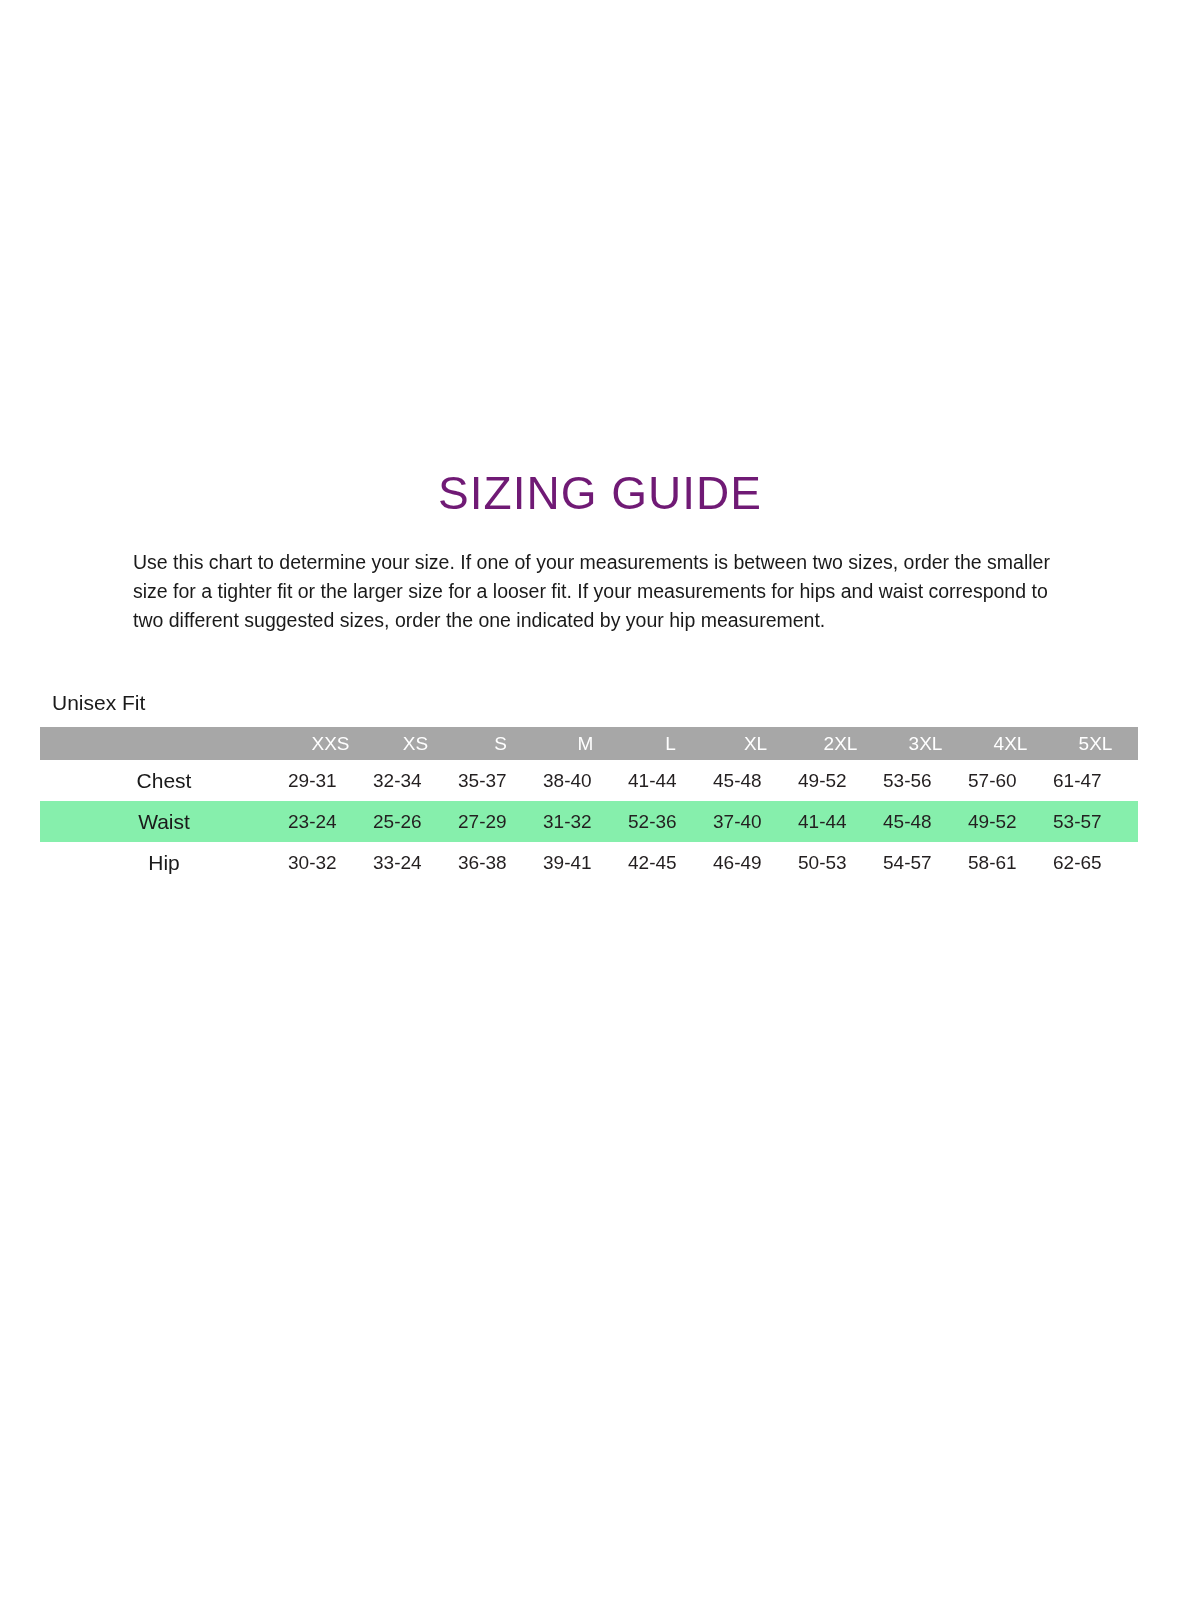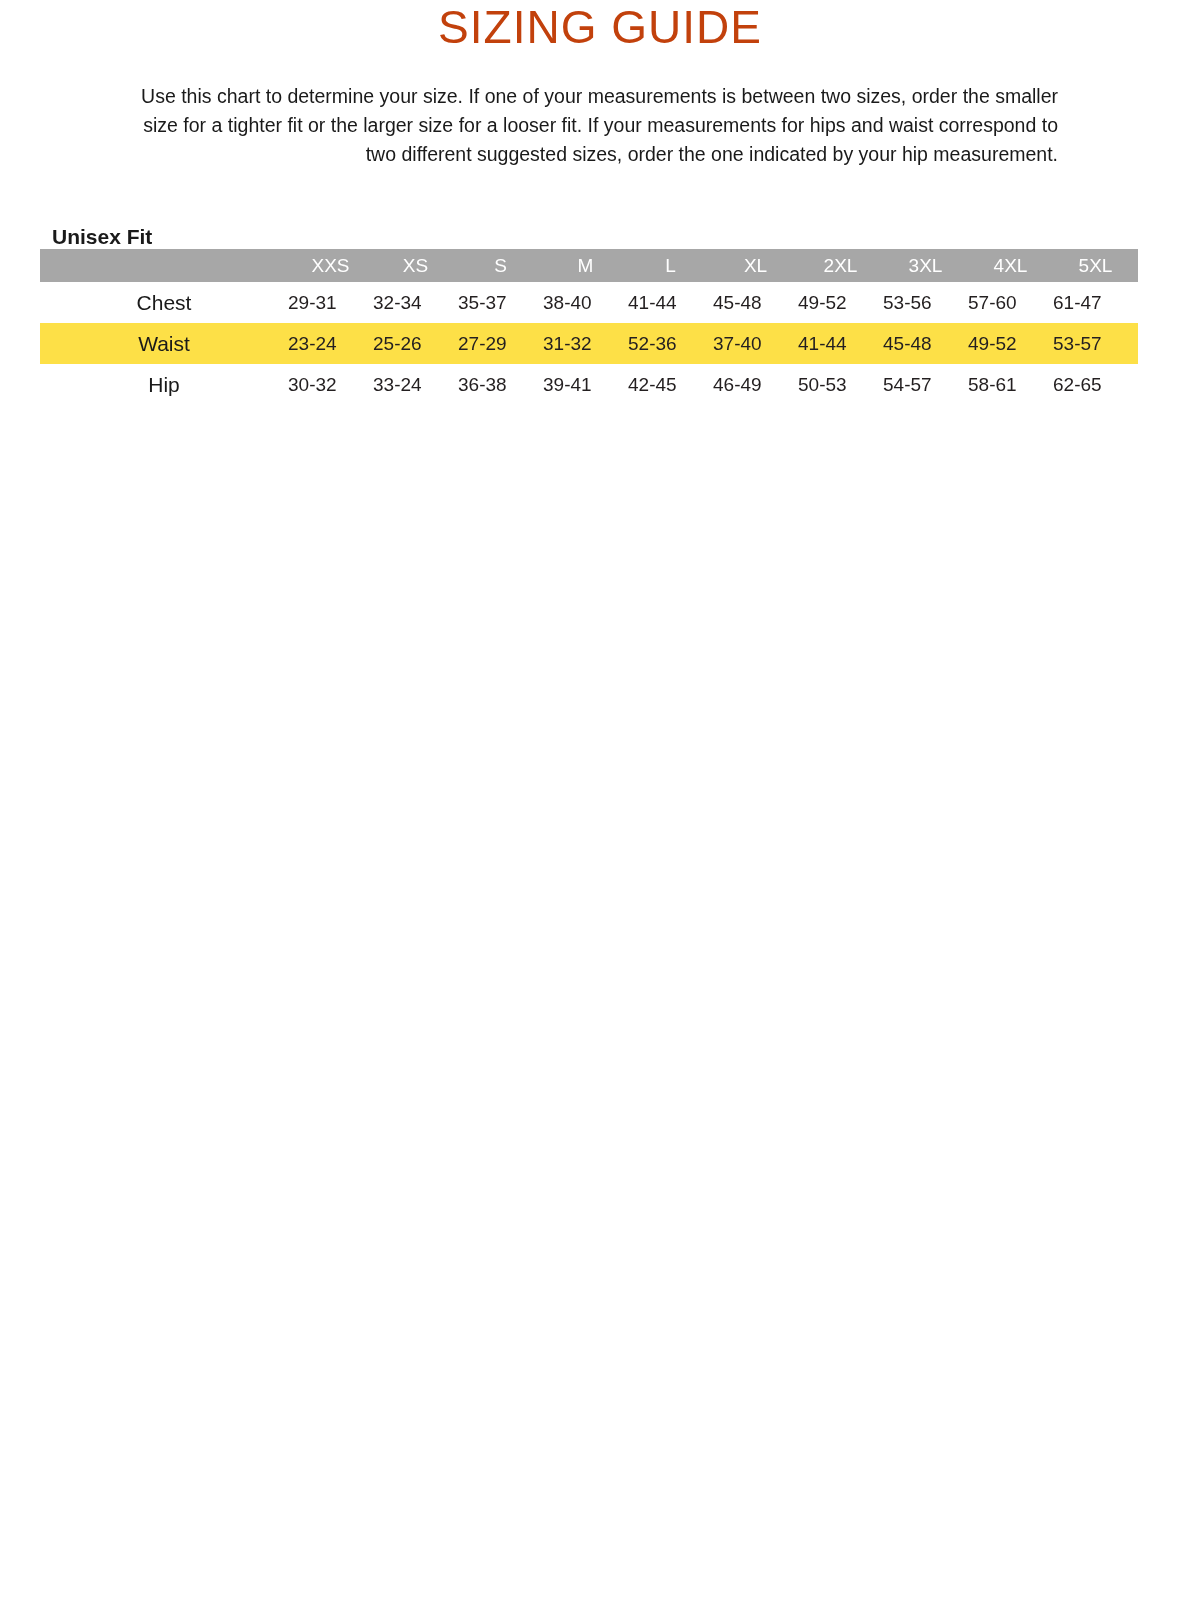--- a/index.html
+++ b/index.html
@@ -7,60 +7,60 @@
   .page {
     position: relative;
     width: 1200px;
     height: 1600px;
     background: #ffffff;
     font-family: "Liberation Sans", sans-serif;
     color: #231f20;
     overflow: hidden;
   }
   .title {
+    padding-top: 466px;
     text-align: center;
     font-size: 46px;
     font-weight: 400;
     letter-spacing: 1px;
-    color: #c2410c;
+    color: #701a75;
   }
   .intro {
     margin: 28px 0 0 133px;
     width: 925px;
     font-size: 19.5px;
     line-height: 29px;
     font-weight: 400;
     color: #1a1a1a;
-    text-align: right;
   }
   .section-label {
-    margin: 56px 0 0 52px;
+    margin: 56px 0 12px 52px;
     font-size: 21px;
-    font-weight: 700;
+    font-weight: 400;
     color: #1a1a1a;
   }
   table.sizing {
     margin: 0 0 0 40px;
     width: 1098px;
     border-collapse: collapse;
     table-layout: fixed;
   }
   table.sizing col.label-col { width: 248px; }
   table.sizing col.size-col  { width: 85px; }
   table.sizing thead th {
     height: 33px;
     background: #a7a7a7;
     color: #ffffff;
     font-weight: 400;
     font-size: 19px;
     text-align: center;
     vertical-align: middle;
   }
   table.sizing tbody tr { height: 41px; }
-  table.sizing tbody tr.stripe { background: #fde047; }
+  table.sizing tbody tr.stripe { background: #86efac; }
   table.sizing tbody th {
     font-weight: 400;
     font-size: 21px;
     text-align: center;
     vertical-align: middle;
     color: #1a1a1a;
   }
   table.sizing tbody td {
     font-size: 19px;
     text-align: left;

